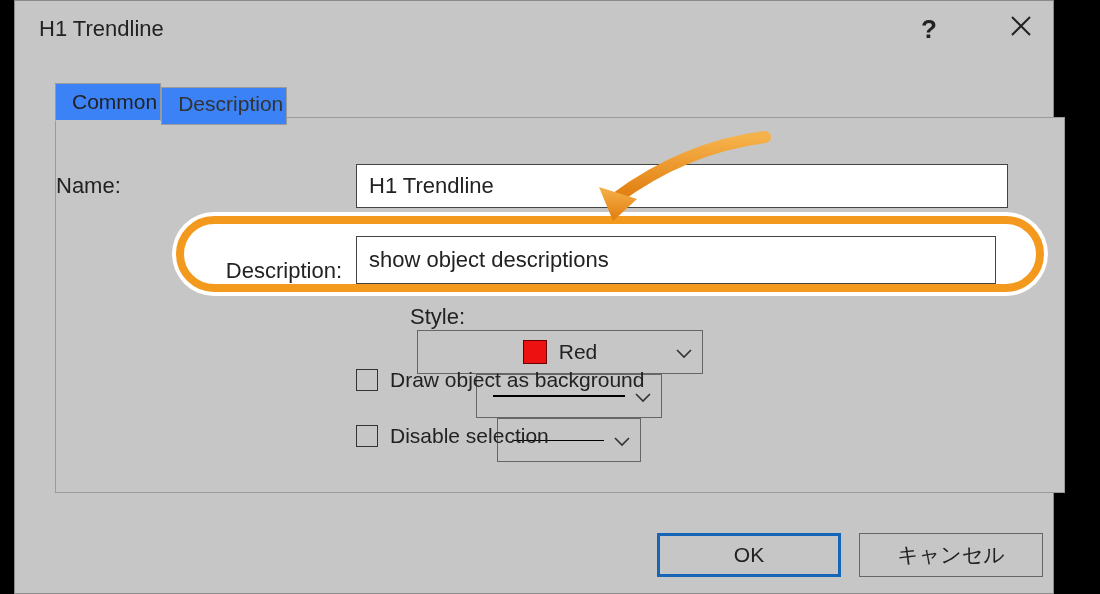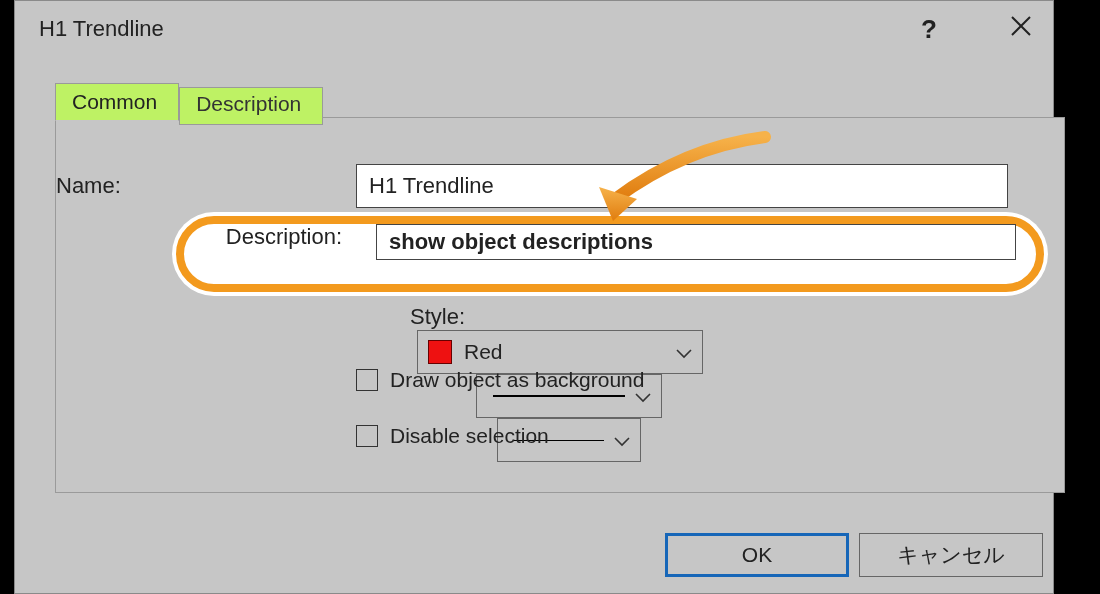--- a/index.html
+++ b/index.html
@@ -47,22 +47,22 @@
     background: #c6c6c6;
   }
   .tabs {
     position: absolute;
     left: 40px; top: 82px;
     display: flex;
     z-index: 3;
   }
   .tab {
     border: 1px solid #9a9a9a;
-    padding: 6px 21px 6px 16px;
-    background: #bef264;
+    padding: 6px 3px 6px 16px;
+    background: #3b82f6;
     font-size: 21px;
     margin-right: 0;
   }
   .tab.active {
     border-bottom: 1px solid #c6c6c6;
     position: relative;
     top: 0;
   }
   .tab:not(.active) {
     position: relative;
@@ -91,33 +91,32 @@
   .textbox {
     border: 1px solid #444;
     background: #fff;
     height: 44px;
     padding: 0 12px;
     display: flex; align-items: center;
     font-size: 22px;
     position: relative;
   }
   .name-box  { width: 652px; }
-  .desc-box  { width: 652px; height: 36px; font-weight: bold; }
+  .desc-box  { width: 652px; height: 48px; }
   .highlight {
     position: absolute;
     left: 120px; top: 98px;
     width: 868px; height: 76px;
     border: 8px solid #f39a1e;
     border-radius: 40px;
     background: #fff;
     box-shadow: 0 0 0 4px #fff;
     z-index: 2;
     display: flex;
-    align-items: flex-start;
-    gap: 20px;
+    align-items: flex-end;
   }
   .highlight .label-inline {
     width: 168px;
     text-align: right;
     padding-right: 10px;
     font-size: 22px;
   }
   .highlight .desc-box {
     width: 640px;
     border: 1px solid #444;
@@ -125,20 +124,21 @@
   }
 
   .combo {
     border: 1px solid #666;
     background: #c6c6c6;
     height: 44px;
     display: flex; align-items: center;
     padding: 0 10px;
     position: relative;
     font-size: 21px;
+    justify-content: center;
   }
   .combo .chev {
     position: absolute; right: 10px; top: 50%; transform: translateY(-50%);
   }
   .combo .chev svg { width: 16px; height: 10px; }
   .combo-color { width: 286px; }
   .combo-line  { width: 186px; margin-left: 18px; }
   .combo-weight{ width: 144px; margin-left: 18px; }
   .swatch {
     width: 24px; height: 24px; background: #e11; border: 1px solid #600;
@@ -161,21 +161,21 @@
     width: 22px; height: 22px; border: 1px solid #333; background: #c6c6c6;
     margin-right: 12px;
   }
   .chk-row { display: flex; align-items: center; font-size: 21px; }
   .chk-wrap { margin-left: 300px; }
 
   .buttons {
     position: absolute;
     right: 10px; bottom: 16px;
     display: flex;
-    gap: 10px;
+    gap: 18px;
   }
   .btn {
     width: 184px; height: 44px;
     border: 1px solid #666;
     background: #c6c6c6;
     display: flex; align-items: center; justify-content: center;
     font-size: 21px;
   }
   .btn.primary {
     border: 3px solid #1666b8;

